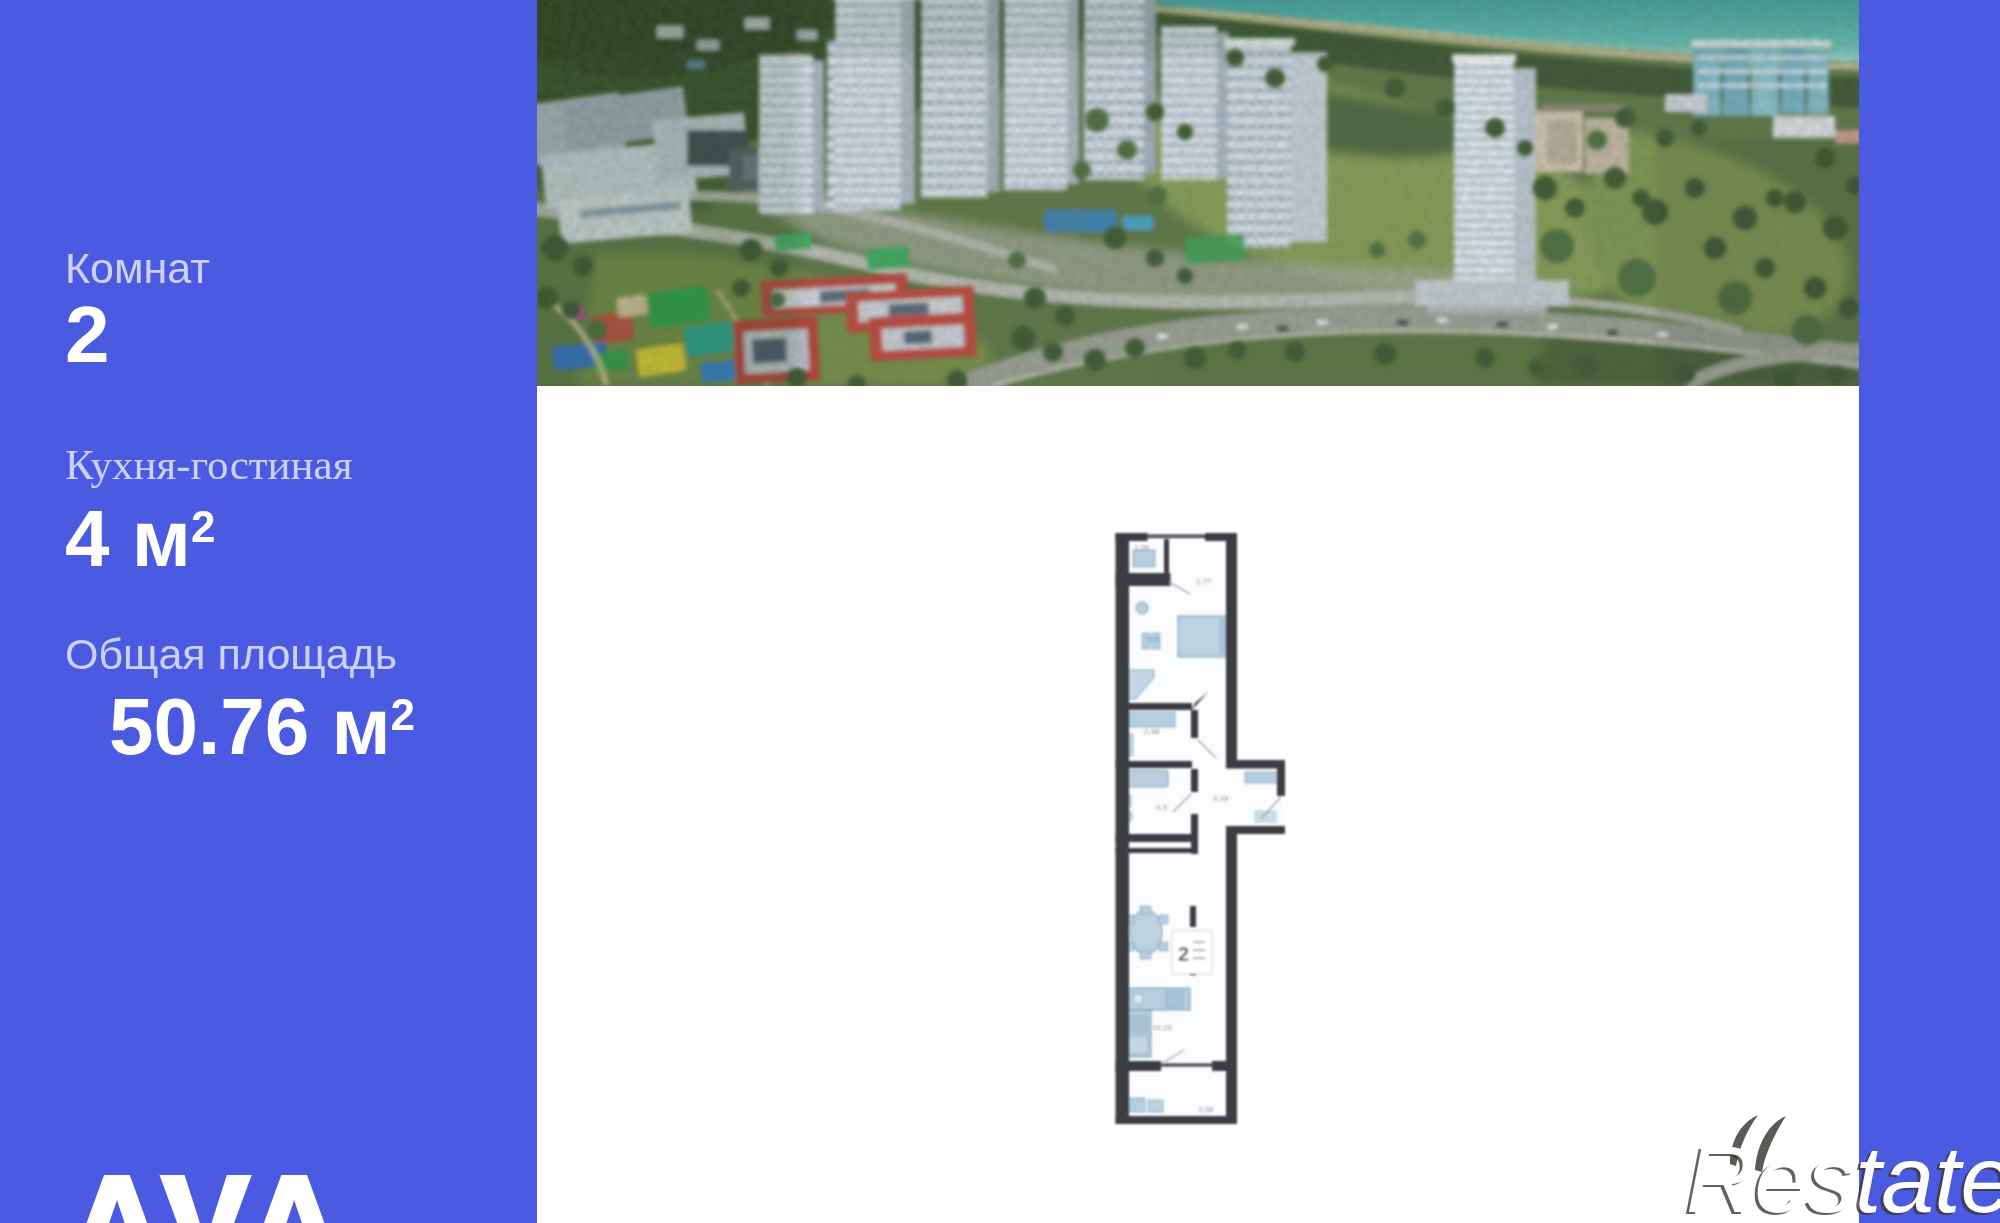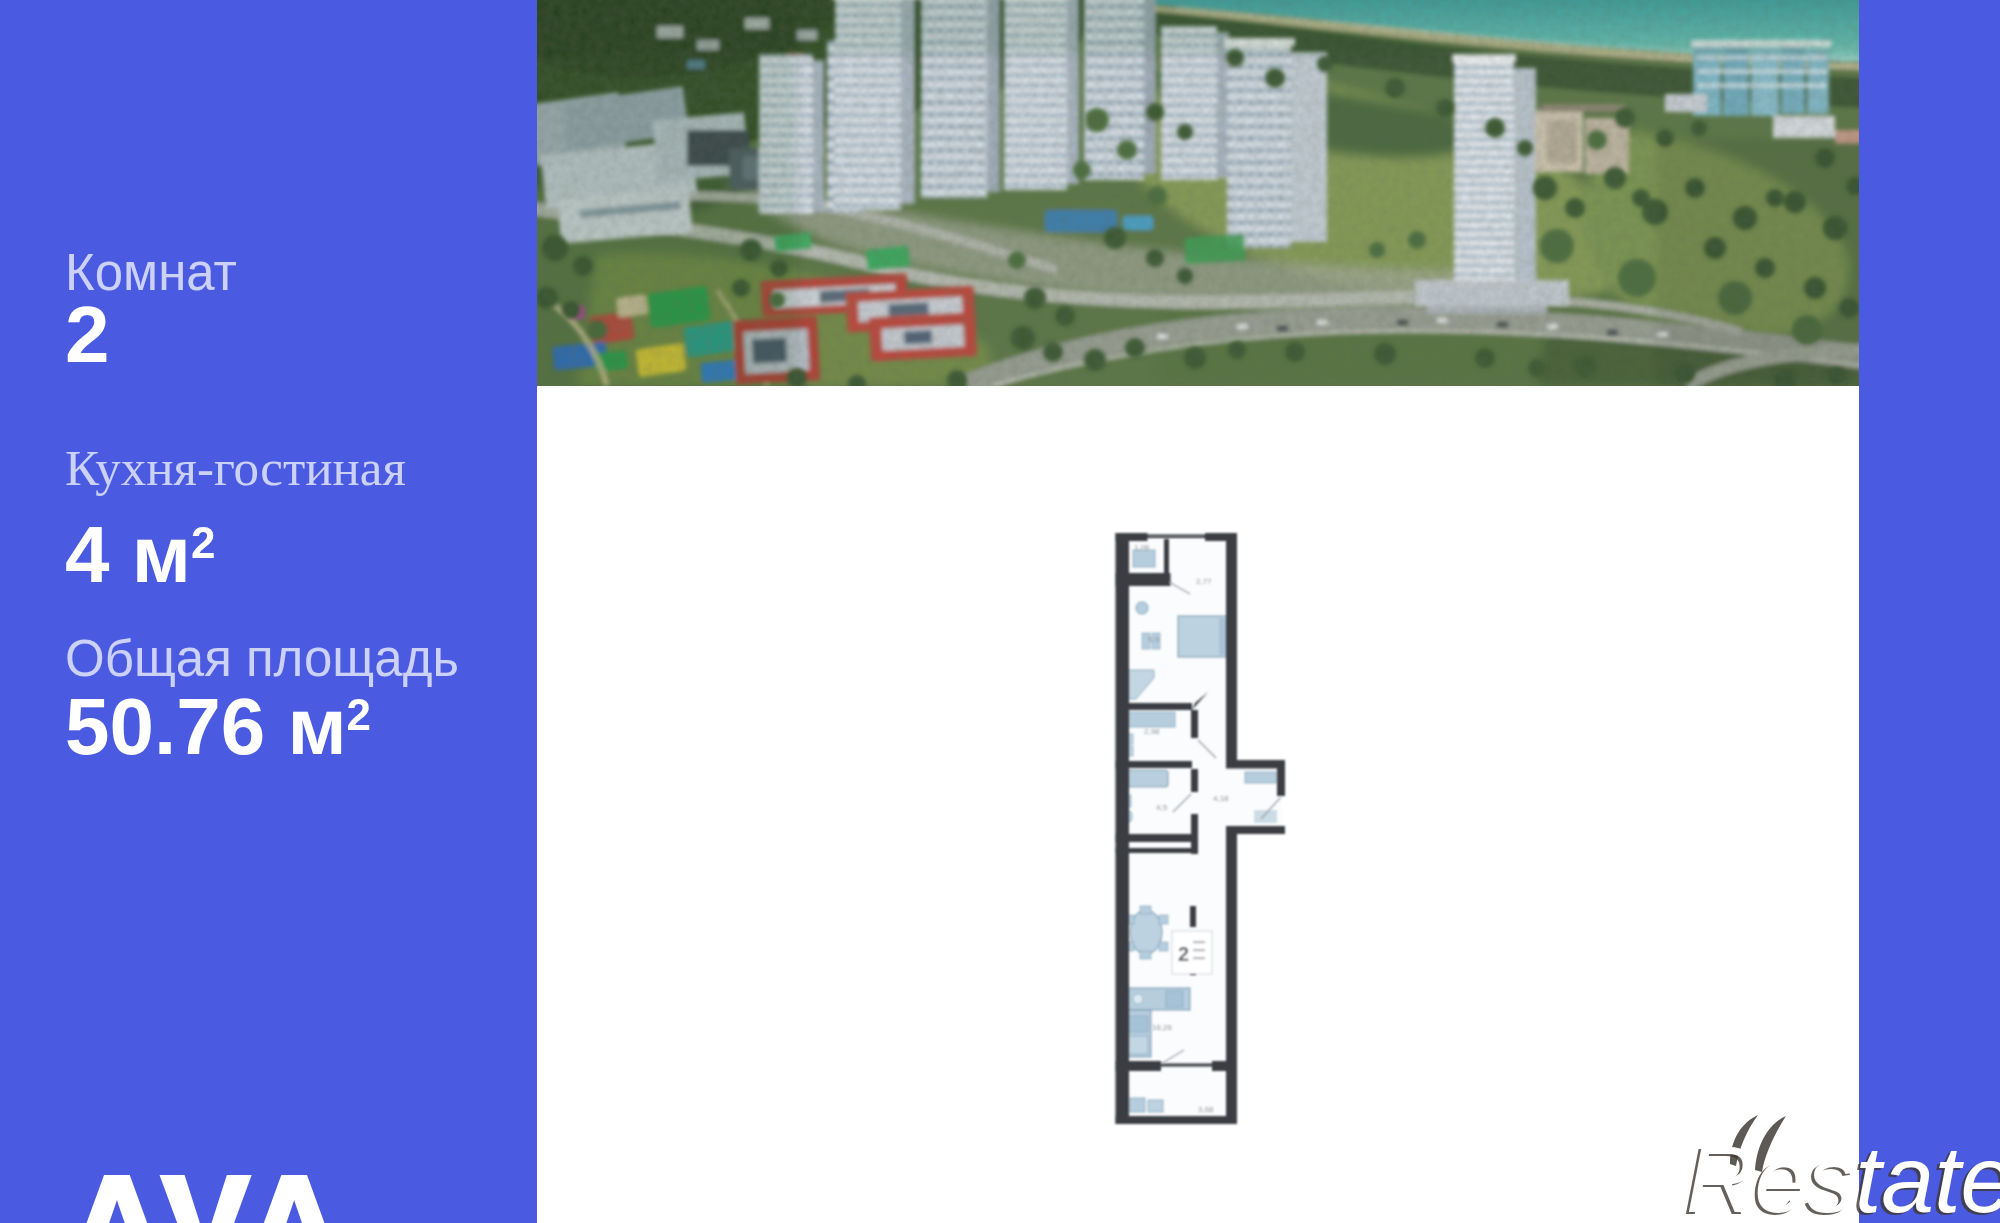--- a/index.html
+++ b/index.html
@@ -1,38 +1,38 @@
 <!DOCTYPE html>
 <html><head>
 <meta charset="utf-8">
 <style>
 html,body{margin:0;padding:0;}
 body{width:2000px;height:1223px;position:relative;overflow:hidden;background:#ffffff;font-family:"Liberation Sans",sans-serif;}
-.lbl{position:absolute;left:65px;color:rgba(255,255,255,0.72);font-size:51px;line-height:1;}
+.lbl{position:absolute;left:65px;color:rgba(255,255,255,0.72);font-size:43px;line-height:1;}
 .val{position:absolute;left:65px;color:#ffffff;font-size:80px;font-weight:bold;line-height:1;}
 .val .sup{font-size:55%;position:relative;top:-0.55em;}
 </style>
 </head>
 <body>
 
 <div style="position:absolute;left:0;top:0;width:537px;height:1223px;background:#4a5ae1;"></div>
 
 <div style="position:absolute;left:1859px;top:0;width:141px;height:1223px;background:#4a5ae1;"></div>
 
 <div class="lbl" style="top:247px;">Комнат</div>
 
 <div class="val" style="top:295px;">2</div>
 
 <div class="lbl" style="top:443px;font-family:Liberation Serif, serif;">Кухня-гостиная</div>
 
-<div class="val" style="top:499px;margin-top:16px;">4 м<span class="sup">2</span></div>
+<div class="val" style="top:499px;">4 м<span class="sup">2</span></div>
 
 <div class="lbl" style="top:633px;text-align:right;">Общая площадь</div>
 
-<div class="val" style="top:687px;">50.76 м<span class="sup">2</span></div>
+<div class="val" style="top:687px;margin-left:44px;">50.76 м<span class="sup">2</span></div>
 
 <div style="position:absolute;left:70px;top:1157px;color:#fff;font-size:130px;font-weight:bold;line-height:1;letter-spacing:8px;-webkit-text-stroke:5px #ffffff;">AVA</div>
 
 <svg style="position:absolute;left:537px;top:0;" width="1322" height="386" viewBox="0 0 1322 386">
 <defs>
 <filter id="bl2" x="-5%" y="-5%" width="110%" height="110%">
         <feGaussianBlur stdDeviation="2.3"></feGaussianBlur>
       </filter>
 <filter id="bl4" x="-15%" y="-15%" width="130%" height="130%">
         <feGaussianBlur stdDeviation="5"></feGaussianBlur>

